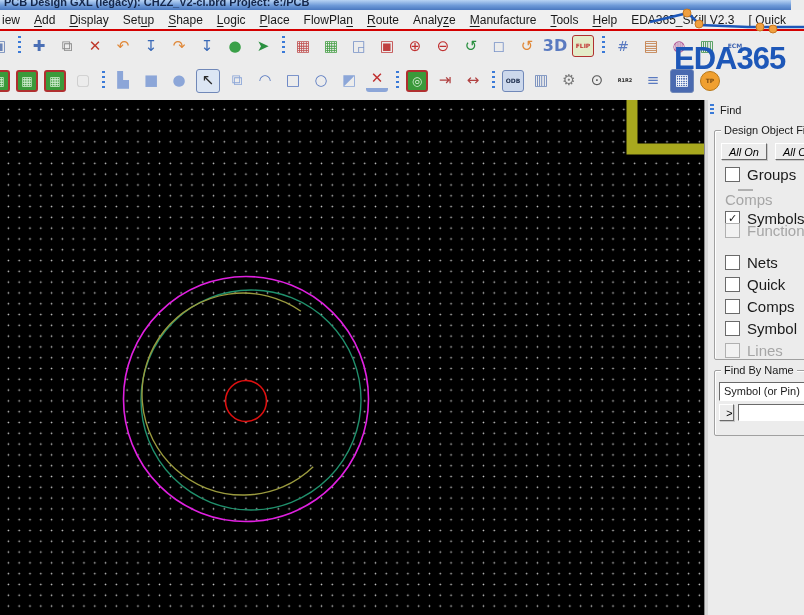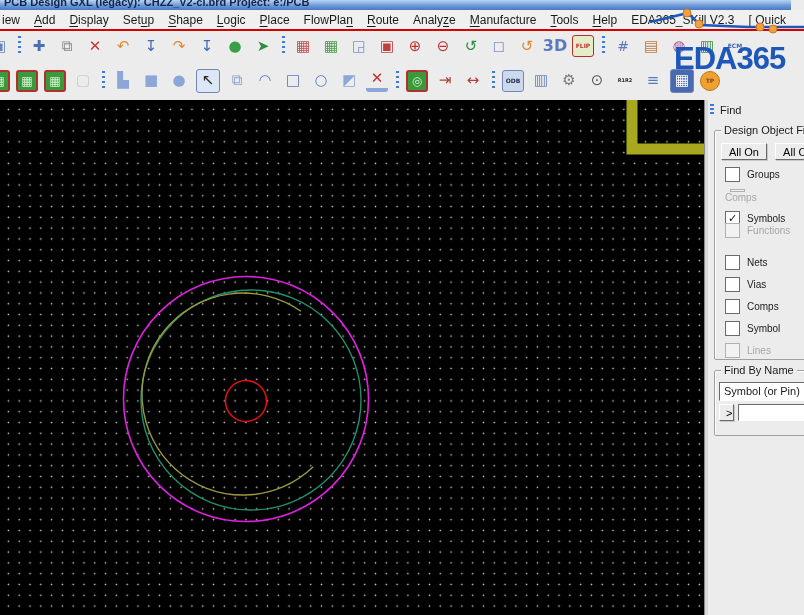--- a/index.html
+++ b/index.html
@@ -55,30 +55,30 @@
   #find-grip{width:4px;height:12px;margin-right:6px;
     background:repeating-linear-gradient(180deg,#3a7ad8 0 2px,transparent 2px 4px);}
   .groupbox{position:absolute;border:1px solid #a0a0a0;border-radius:2px;
     box-shadow:inset 1px 1px 0 #ffffff;}
   .legend{position:absolute;top:-7px;left:6px;background:#ececec;padding:0 3px;
     font-size:11px;white-space:nowrap;}
   #group-filter{left:6px;top:30px;width:152px;height:228px;}
   #group-name{left:6px;top:270px;width:152px;height:64px;}
   .btn{position:absolute;height:17px;background:#ececec;border:1px solid;
     border-color:#ffffff #6a6a6a #6a6a6a #ffffff;box-shadow:1px 1px 0 #40404033;
-    font-size:11px;text-align:center;line-height:15px;cursor:default;}
+    font-size:11px;text-align:center;line-height:15px;cursor:default;font-style:italic;}
   #btn-allon{left:6px;top:12px;width:46px;}
   #btn-alloff{left:60px;top:12px;width:46px;}
   .cb-row{position:absolute;left:10px;display:flex;align-items:center;height:14px;}
   .cb-box{width:13px;height:13px;background:#fff;border:1px solid #6a6a6a;margin-right:7px;
     display:flex;align-items:center;justify-content:center;
     font-family:"DejaVu Sans",sans-serif;font-size:11px;font-weight:bold;color:#111;}
   .cb-row.off .cb-box{border-color:#b0b0b0;background:#f2f2f2;}
   .cb-row.off .cb-label{color:#a6a6a6;}
-  .cb-label{font-size:10px;}
+  .cb-label{font-size:15px;}
   #name-select{position:absolute;left:4px;top:11px;width:142px;height:17px;background:#fff;
     border:1px solid;border-color:#6a6a6a #ffffff #ffffff #6a6a6a;
     font-size:11px;line-height:16px;padding-left:4px;white-space:nowrap;}
   #name-more{left:4px;top:33px;width:15px;line-height:14px;}
   #name-input{position:absolute;left:23px;top:33px;width:132px;height:15px;background:#fff;
     border:1px solid;border-color:#6a6a6a #ffffff #ffffff #6a6a6a;font-size:11px;padding:0 2px;
     font-family:"Liberation Sans",sans-serif;}
 </style>
 </head>
 <body>
@@ -217,21 +217,21 @@
         <div class="cb-row off" style="top: 92px;">
           <span class="cb-box"></span>
           <span class="cb-label">Functions</span>
         </div>
         <div class="cb-row" style="top: 124px;">
           <span class="cb-box"></span>
           <span class="cb-label">Nets</span>
         </div>
         <div class="cb-row" style="top: 146px;">
           <span class="cb-box"></span>
-          <span class="cb-label">Vias</span>
+          <span class="cb-label">Quick</span>
         </div>
         <div class="cb-row" style="top: 168px;">
           <span class="cb-box"></span>
           <span class="cb-label">Comps</span>
         </div>
         <div class="cb-row" style="top: 190px;">
           <span class="cb-box"></span>
           <span class="cb-label">Symbol</span>
         </div>
         <div class="cb-row off" style="top: 212px;">

